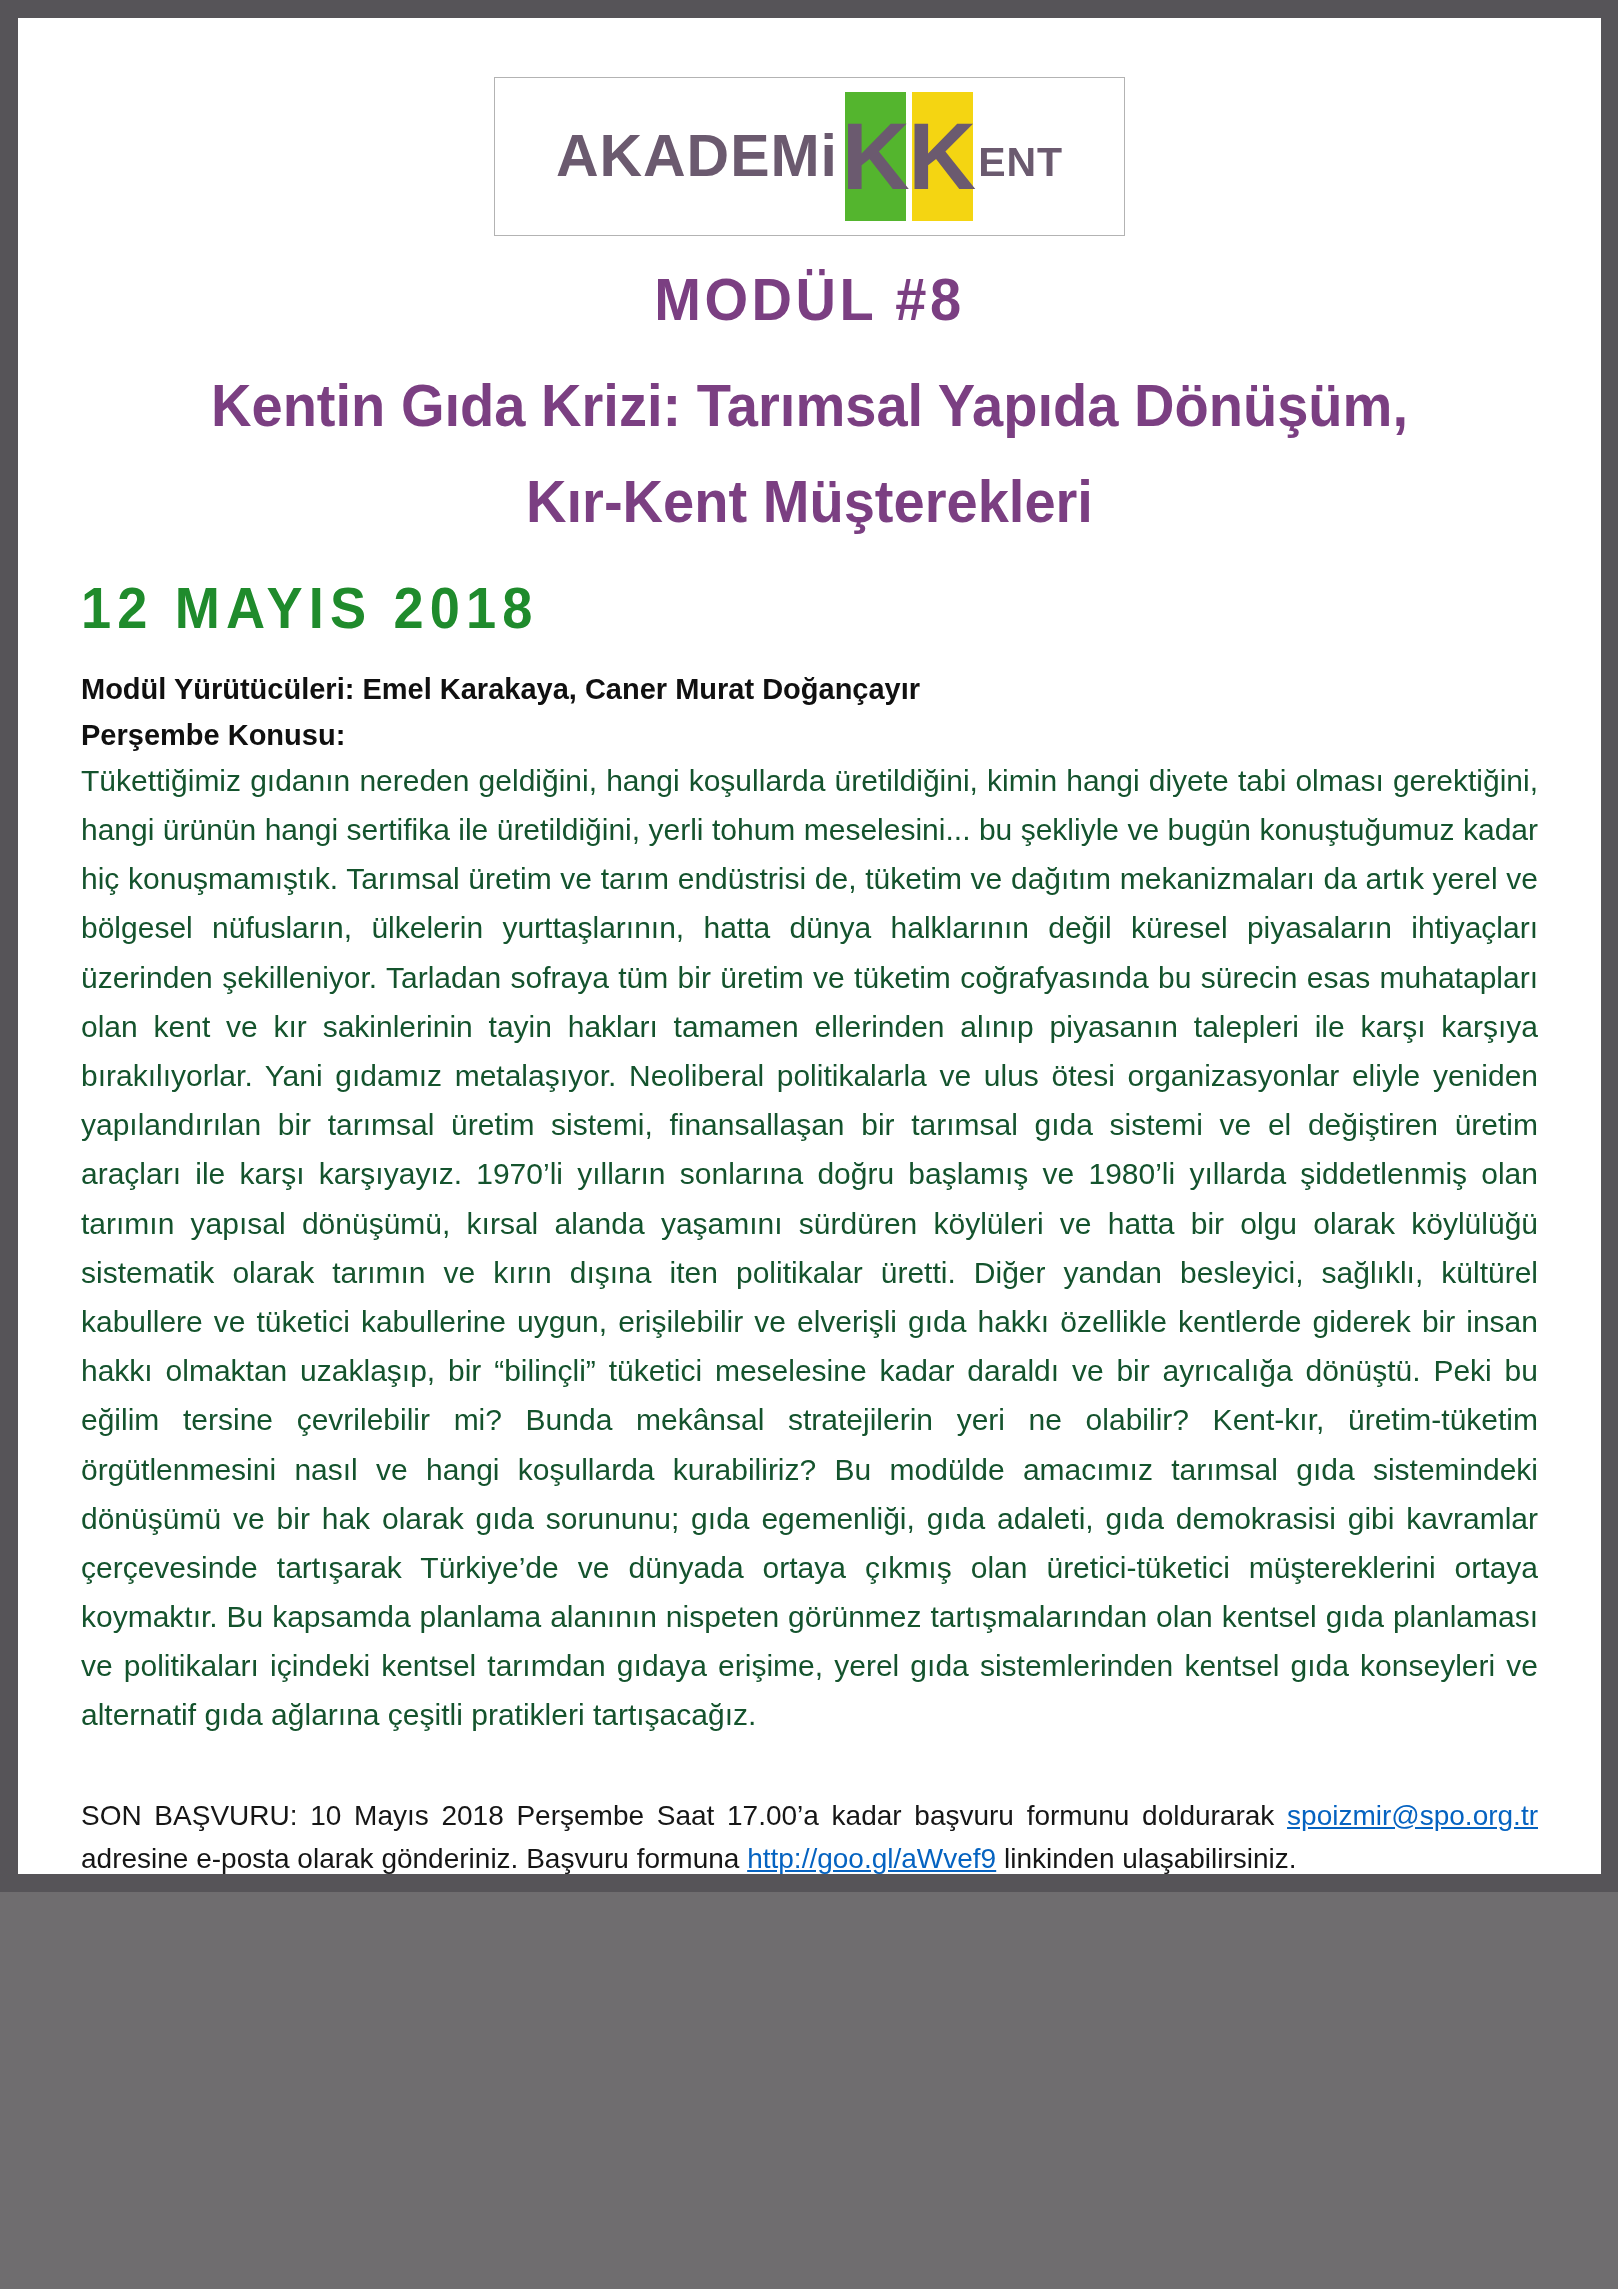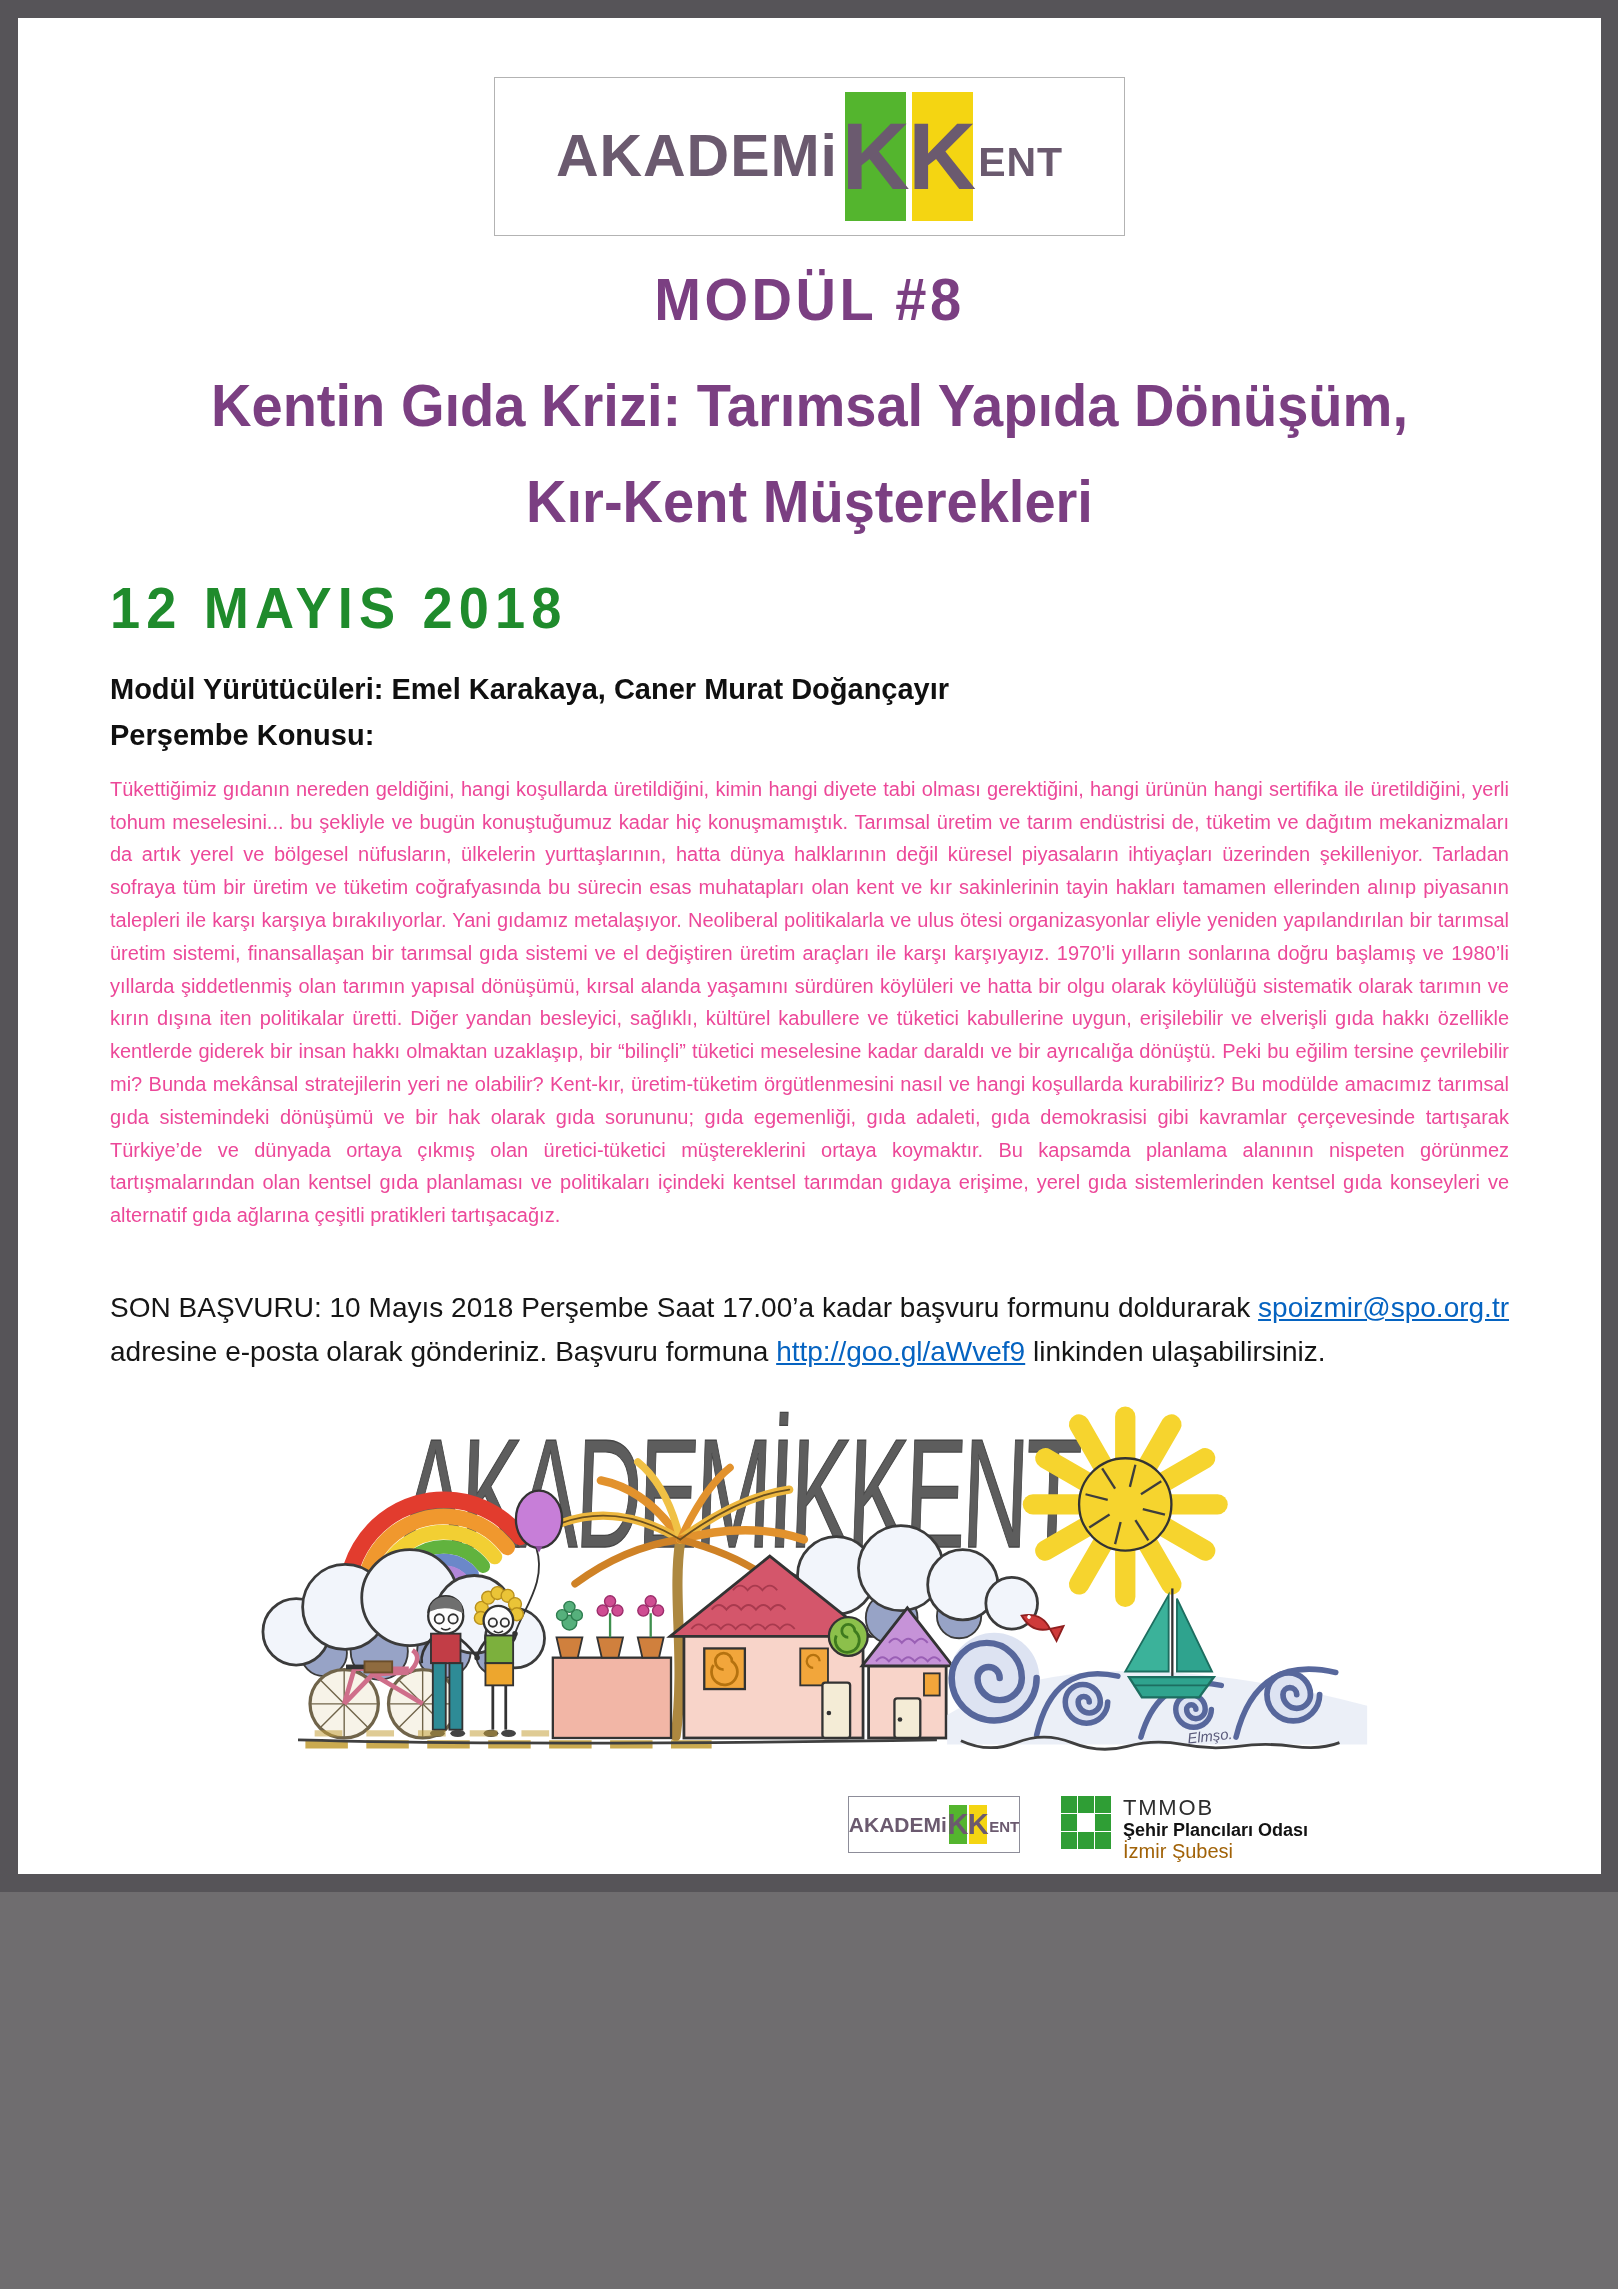--- a/index.html
+++ b/index.html
@@ -5,21 +5,21 @@
   html,body{margin:0;padding:0;background:#6f6d6f;}
   .page{
     position:relative;
     width:1619px;height:1892px;
     box-sizing:border-box;
     background:#ffffff;
     border:18.5px solid #565458;
     font-family:"Liberation Sans",sans-serif;
     overflow:hidden;
   }
-  .content{padding:0 92px;}
+  .content{padding:0 63px;}
 
   
   .logo-box{
     width:631px;height:159px;
     margin:59px auto 0;
     border:1.8px solid #b3b3b3;
     display:flex;align-items:center;justify-content:center;
     box-sizing:border-box;
   }
   .logo-inner{display:flex;align-items:center;}
@@ -50,22 +50,22 @@
   .date-line{
     margin-top:37px;
     color:#1f8b2c;font-weight:bold;font-size:57px;letter-spacing:6.5px;
     transform:scaleX(.95);transform-origin:left center;line-height:1.15;
   }
 
   
   .leaders{margin-top:31px;font-size:29px;font-weight:bold;color:#101010;}
   .topic-heading{margin-top:13px;font-size:29px;font-weight:bold;color:#101010;}
   .para{
-    margin-top:21px;font-size:20px;line-height:1.64;
-    text-align:justify;color:#ec4899;
+    margin-top:4px;font-size:30px;line-height:1.64;
+    text-align:justify;color:#14532d;
   }
   .when-where{margin-top:48px;font-size:27px;color:#161616;white-space:pre-wrap;}
   .apply{margin-top:54px;font-size:28px;color:#161616;text-align:justify;line-height:1.56;}
   .doc-link{color:#0563c1;text-decoration:underline;cursor:pointer;}
 
   
   .illustration{position:relative;width:1119px;height:517px;margin:28px auto 0;}
   .illustration svg{position:absolute;left:0;top:0;}
 
   .logos-row{position:absolute;left:598px;top:395px;display:flex;align-items:flex-start;}

